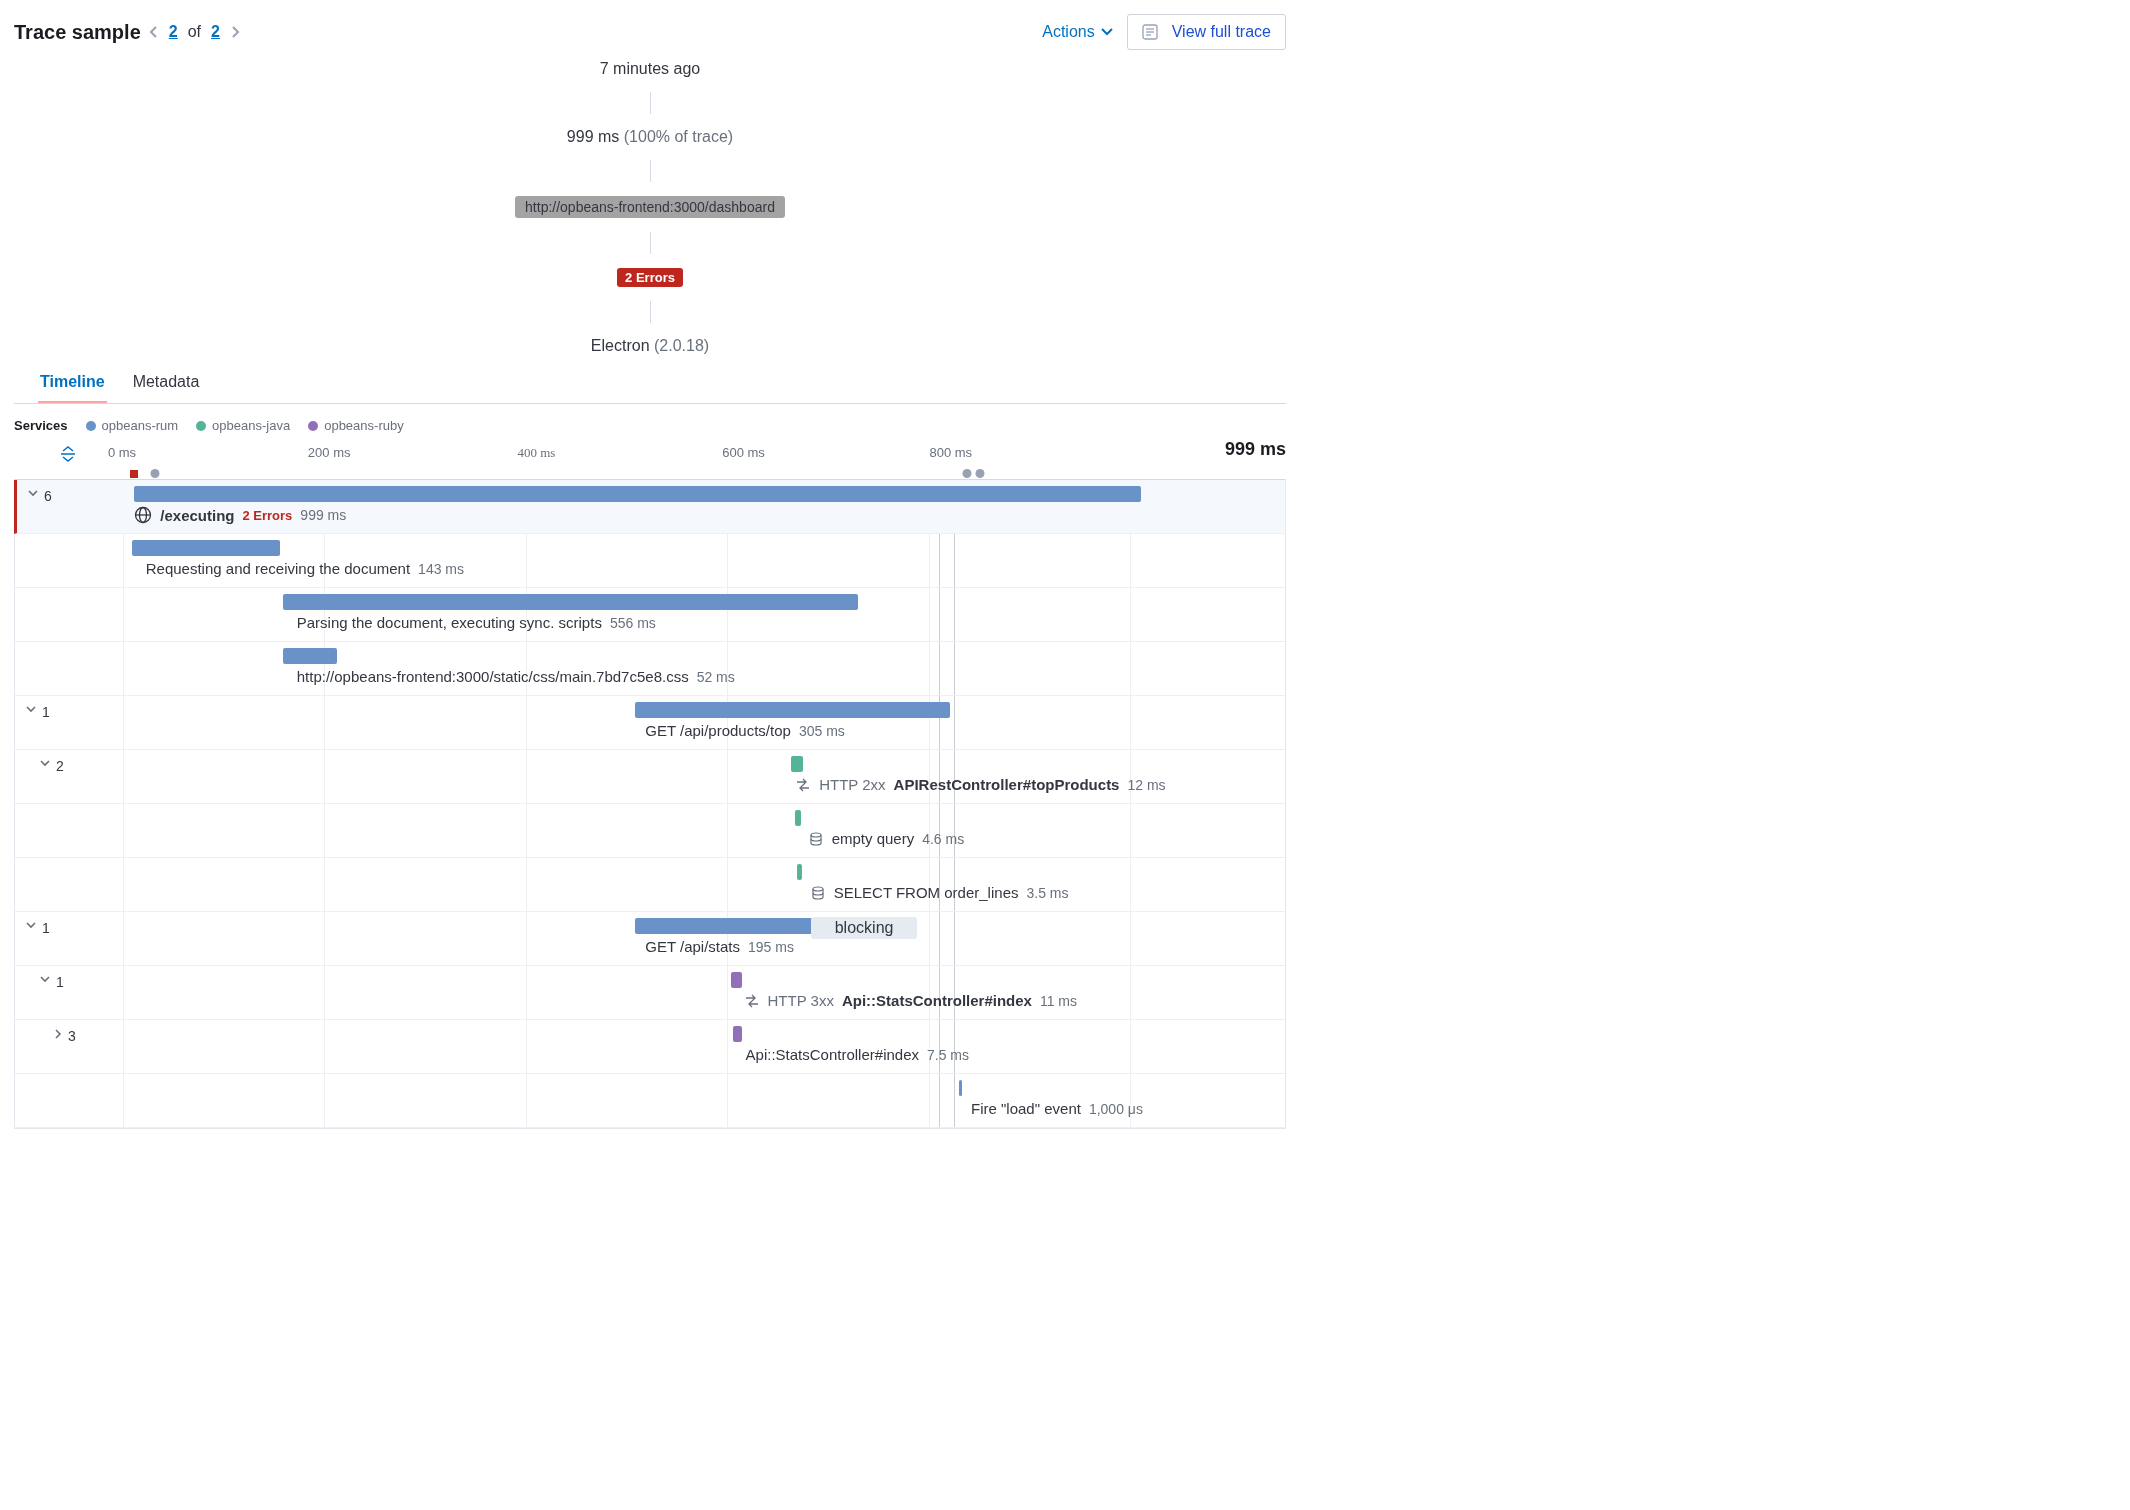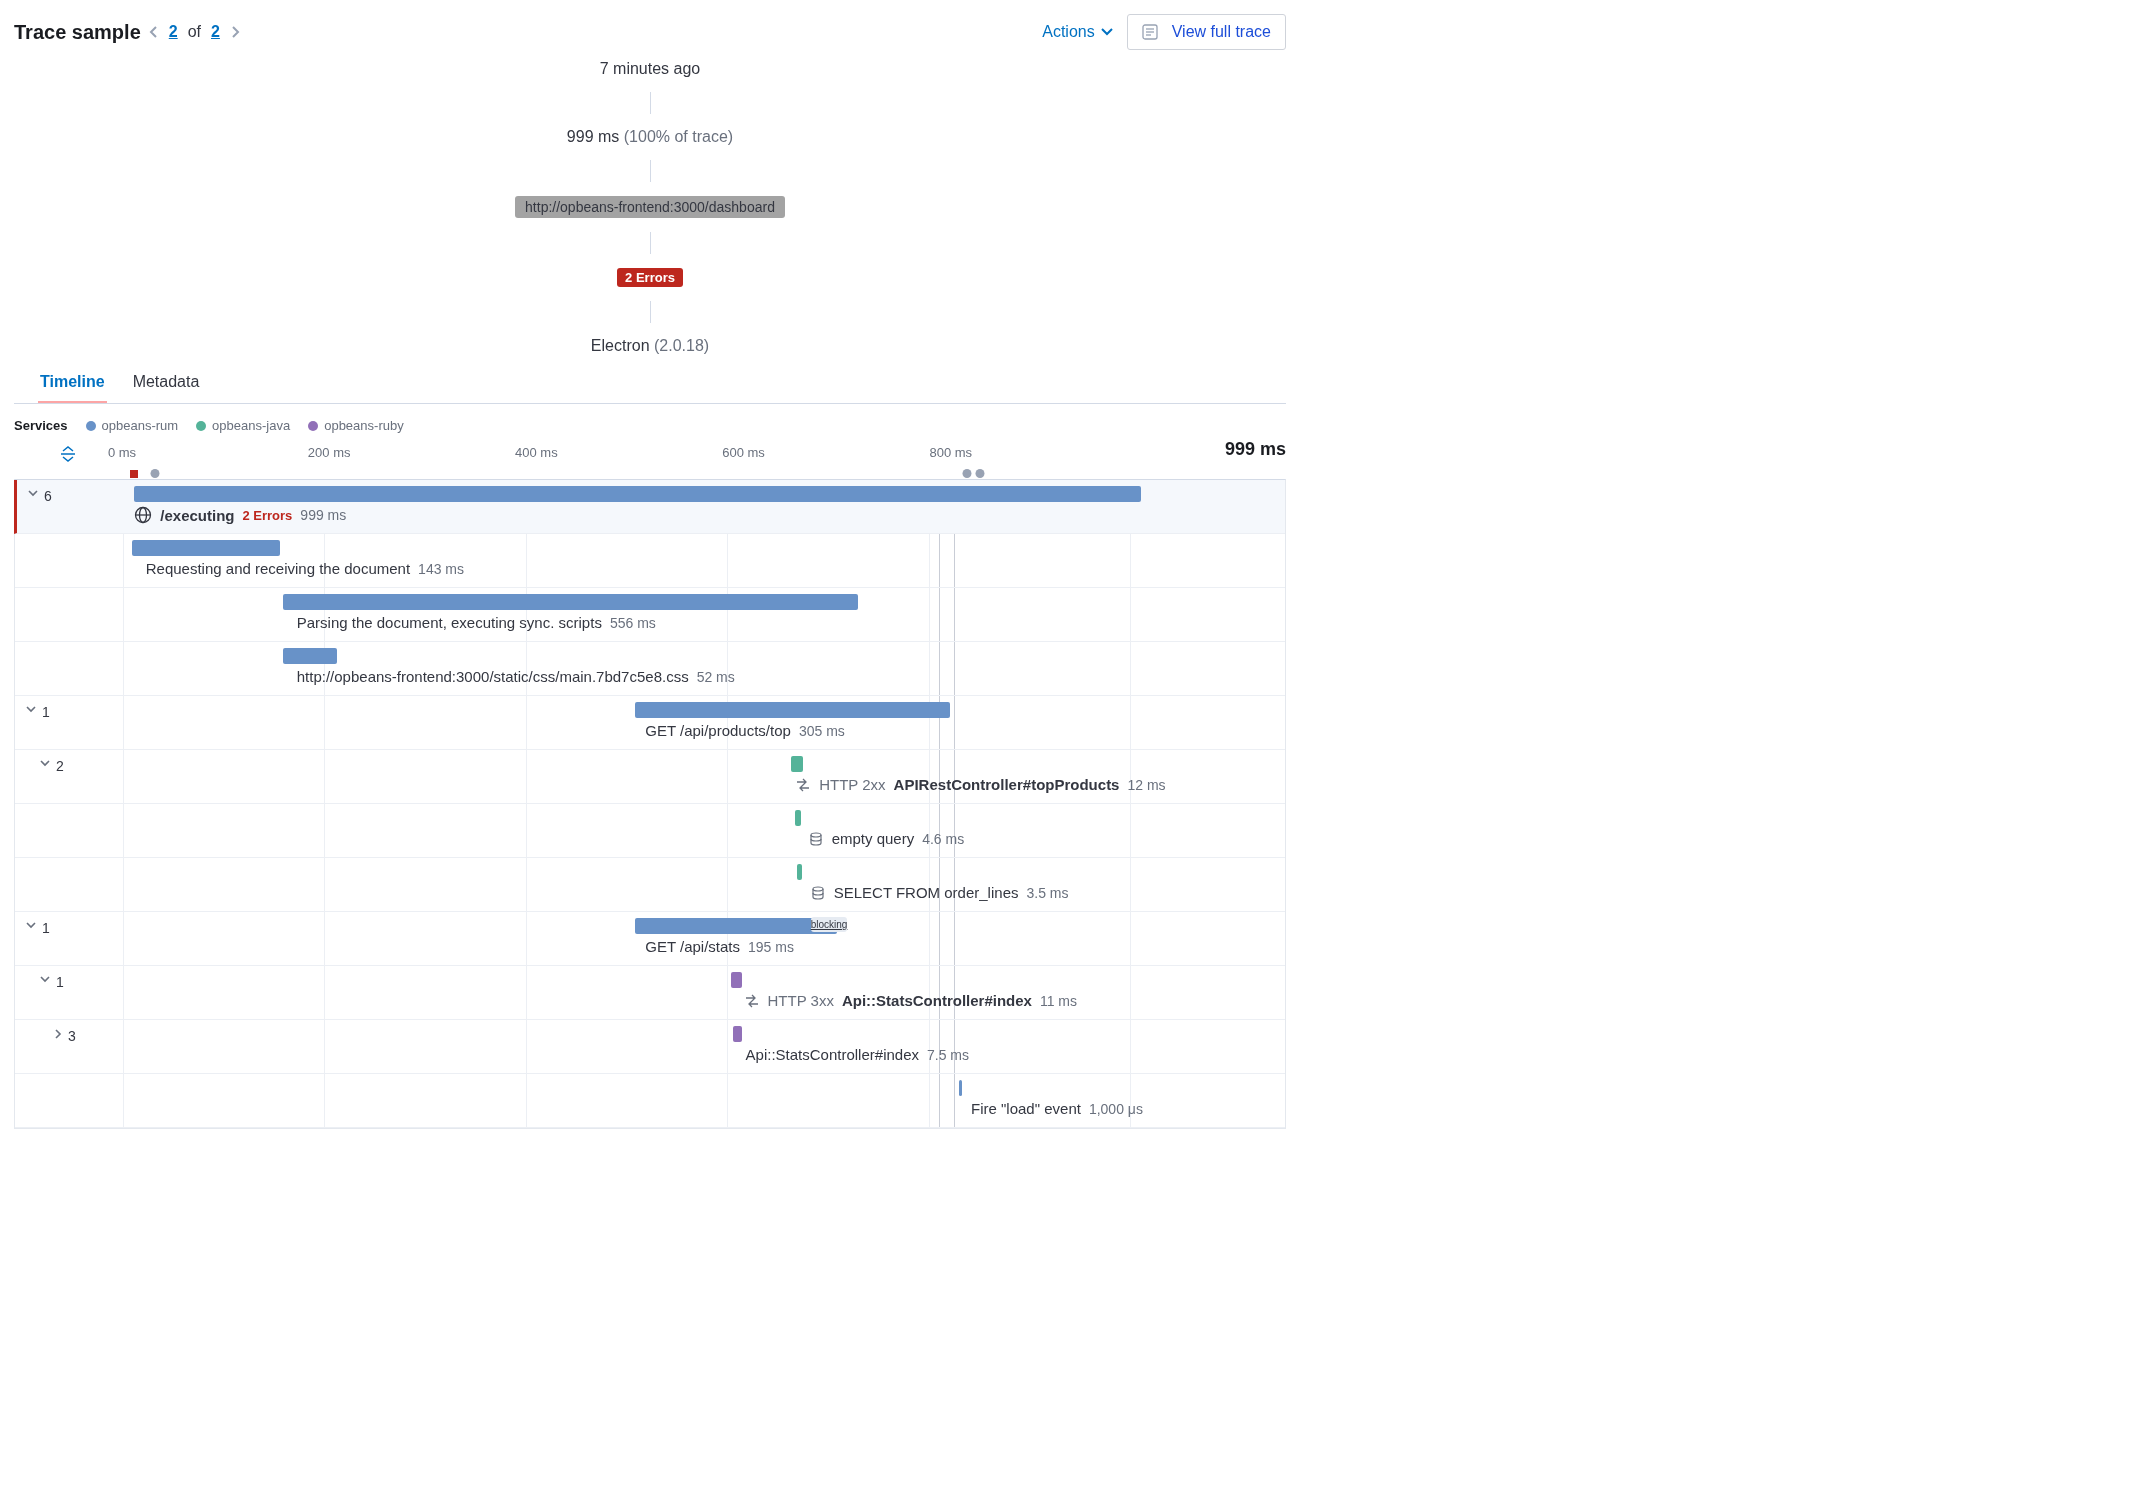--- a/index.html
+++ b/index.html
@@ -55,21 +55,21 @@
   .trow { display:flex; border-bottom:1px solid #eceff4; min-height:54px; position:relative; }
   .trow.highlight { background:#f5f8fc; border-left:3px solid #bd271e; margin-left:-1px; }
   .tgutter { width:108px; flex-shrink:0; display:flex; align-items:flex-start; padding:8px 10px; gap:5px; color:#343741; font-size:14px; }
   .tgutter .caret { cursor:pointer; color:#69707d; }
   .tbody { flex:1; position:relative; padding-right:30px; }
   .bar { position:absolute; height:16px; top:6px; border-radius:2px; }
   .label-line { position:absolute; top:26px; display:flex; align-items:center; gap:8px; font-size:15px; color:#343741; white-space:nowrap; }
   .label-line .dur { color:#69707d; font-size:14px; }
   .label-line .name { }
   .label-line .bold { font-weight:700; }
-  .tag-pill { background:#e6ebf2; color:#343741; padding:2px 0; font-size:10px; border-radius:3px;text-decoration:underline; }
+  .tag-pill { background:#e6ebf2; color:#343741; padding:2px 24px; font-size:16px; border-radius:3px; }
   .err-inline { color:#bd271e; font-weight:700; font-size:13px; }
 
   svg { display:block; }
 </style>
 </head>
 <body>
 
 <div class="header-row">
   <div class="header-left">
     <span class="title">Trace sample</span>
@@ -151,21 +151,21 @@
             <path d="M4 5 L9 1 L14 5" stroke="#0071c2" stroke-width="1.5" fill="none"></path>
             <line x1="2" y1="8" x2="16" y2="8" stroke="#0071c2" stroke-width="1.5"></line>
             <path d="M4 11 L9 15 L14 11" stroke="#0071c2" stroke-width="1.5" fill="none"></path>
           </svg>
       </span>
     </div>
     <div class="axis" id="axis">
       <span class="total">999 ms</span>
     <span class="tick" style="left: 0%;">0 ms</span>
         <span class="tick" style="left: 17.8%;">200 ms</span>
-        <span class="tick" style="left: 35.6%;">400 ms</span>
+        <span class="tick" style="left: 35.6%; font-family: Liberation Serif, serif;">400 ms</span>
         <span class="tick" style="left: 53.4%;">600 ms</span>
         <span class="tick" style="left: 71.2%;">800 ms</span>
       </div>
   </div>
   <div class="marker-row">
     <div class="gutter"></div>
     <div class="marker-area" id="markers">
         <div class="mark-sq" style="left: 1.068%;"></div>
         <div class="mark-dot" style="left: 2.848%;"></div>
         <div class="mark-dot" style="left: 72.624%;"></div>

